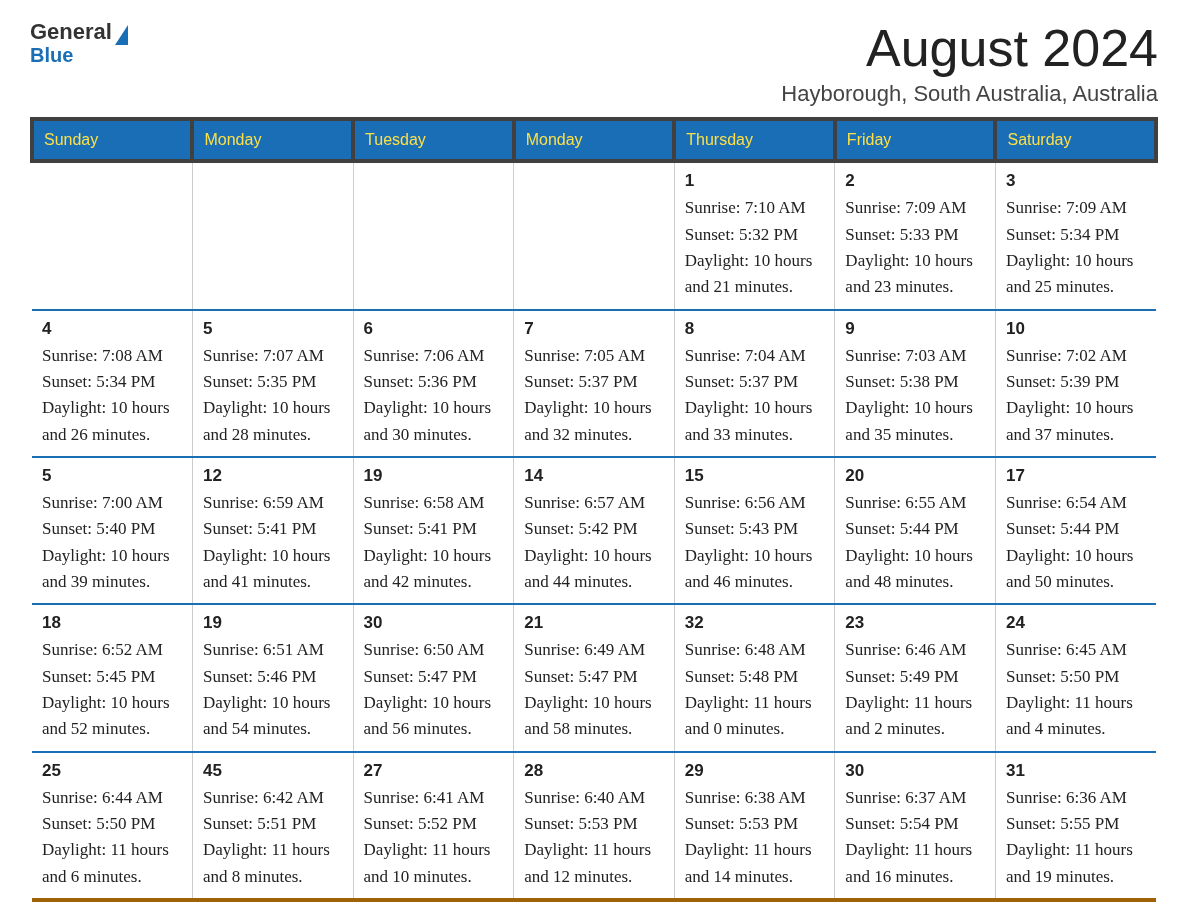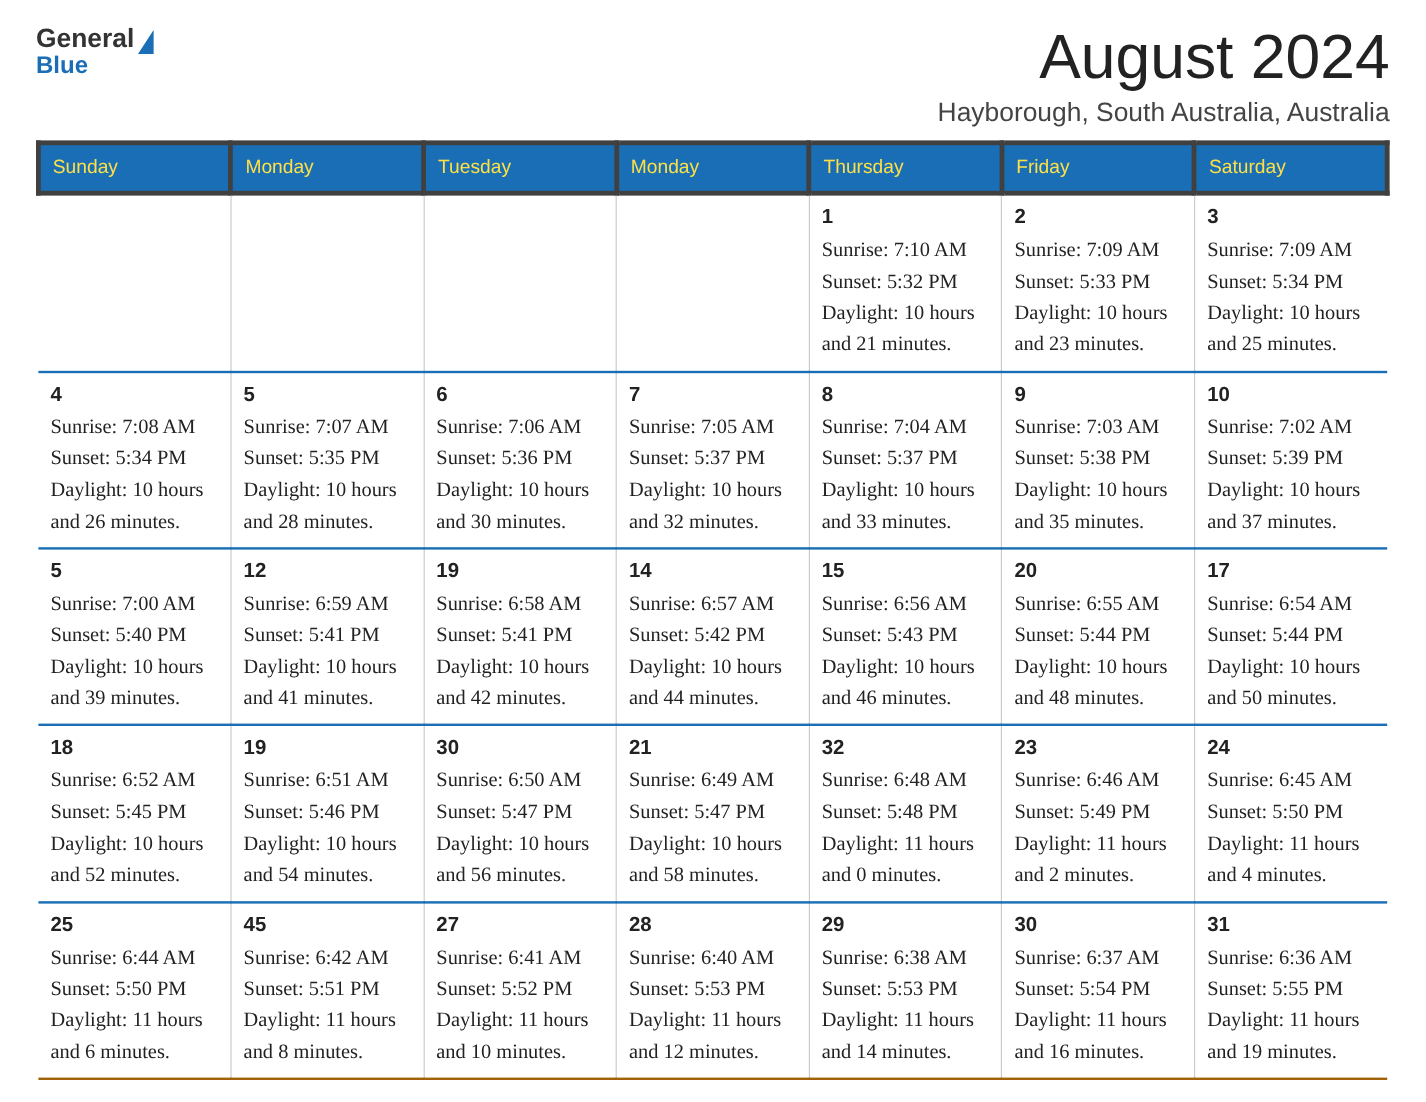--- a/index.html
+++ b/index.html
@@ -84,21 +84,21 @@
       display: block;
       margin-bottom: 4px;
     }
     .day-info {
       font-size: 17px;
       color: #222;
       line-height: 1.55;
       font-family: Liberation Serif, serif;
     }
     tbody tr:last-child {
-      border-bottom: 2px solid #a16207;
+      border-bottom: 4px solid #a16207;
     }
   </style>
 </head>
 <body>
 
 <div class="header-area">
   <div class="logo">
     <div style="line-height:1.1">
       <div style="display:flex;align-items:center;">
         <span class="logo-text-general">General</span>

